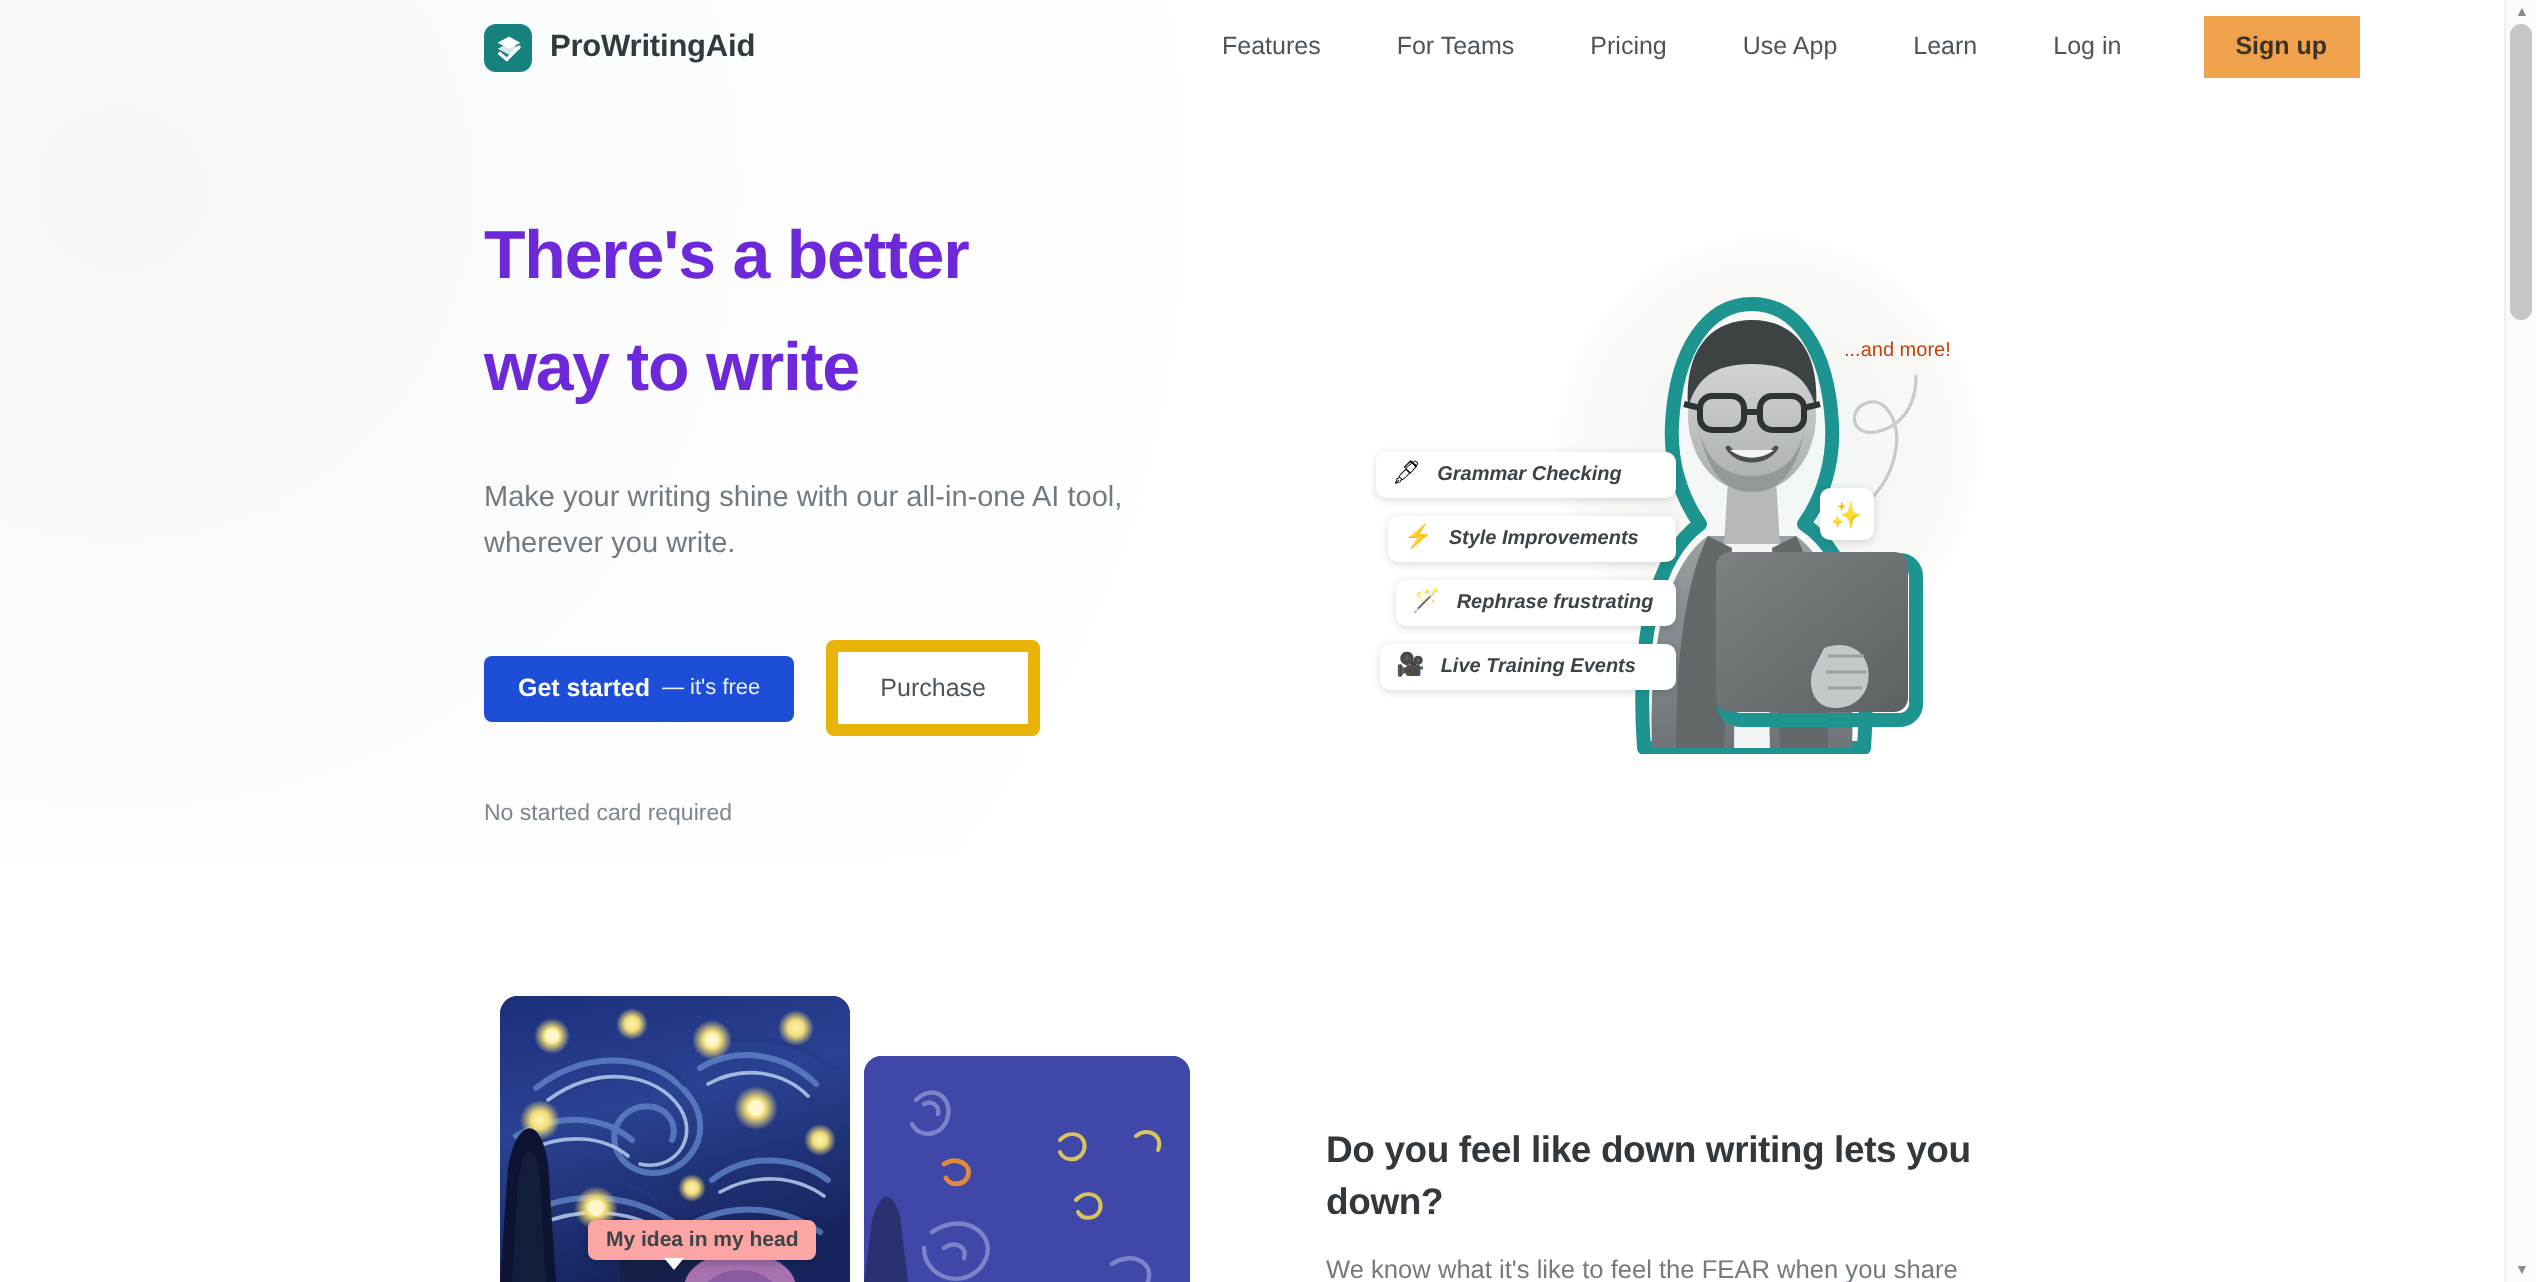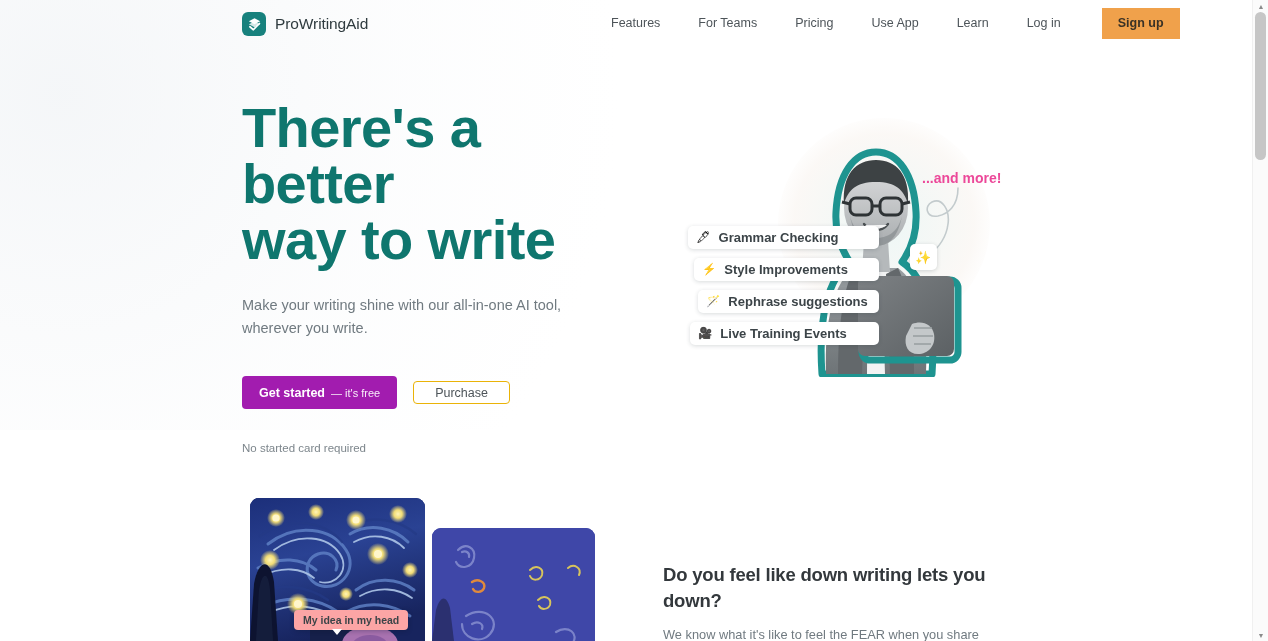--- a/index.html
+++ b/index.html
@@ -56,21 +56,21 @@
     border-radius: 6px;
     background: #17817d;
     display: flex;
     align-items: center;
     justify-content: center;
     flex: none;
   }
 
   .brand-name {
     font-size: 15.5px;
-    font-weight: normal;
+    font-weight: bold;
     color: #2f3b3f;
     letter-spacing: -0.1px;
     white-space: nowrap;
   }
 
   .nav {
     position: absolute;
     left: 600px;
     top: 8px;
     display: flex;
@@ -103,44 +103,44 @@
 
   
   .hero-copy {
     position: absolute;
     left: 242px;
     top: 100px;
     width: 390px;
   }
 
   .hero-title {
-    font-size: 56px;
+    font-size: 34px;
     line-height: 56px;
     font-weight: bold;
-    color: #0f766e;
+    color: #6d28d9;
     letter-spacing: -0.6px;
   }
 
   .hero-sub {
     margin-top: 26px;
     font-size: 14.5px;
     line-height: 23px;
     color: #707a80;
     max-width: 330px;
   }
 
   .cta-row {
     margin-top: 36px;
     display: flex;
     align-items: center;
     gap: 16px;
   }
 
   .btn-primary {
-    background: #a21caf;
+    background: #1d4ed8;
     border: none;
     border-radius: 4px;
     height: 33px;
     padding: 0 17px;
     color: #ffffff;
     font-size: 12.5px;
     font-weight: bold;
     cursor: pointer;
     display: flex;
     align-items: center;
@@ -149,23 +149,23 @@
     font-family: "Liberation Sans", sans-serif;
   }
   .btn-primary .free {
     font-weight: normal;
     font-size: 11px;
     opacity: 0.92;
   }
 
   .btn-outline {
     background: #ffffff;
-    border: 1px solid #eab308;
+    border: 6px solid #eab308;
     border-radius: 4px;
-    height: 23px;
+    height: 48px;
     padding: 0 21px;
     color: #4d5459;
     font-size: 12.5px;
     cursor: pointer;
     display: flex;
     align-items: center;
     white-space: nowrap;
     font-family: "Liberation Sans", sans-serif;
   }
 
@@ -216,40 +216,41 @@
     align-items: center;
     gap: 8px;
     background: #ffffff;
     border-radius: 5px;
     box-shadow: 0 1px 4px rgba(25,40,50,0.17);
     height: 23px;
     padding: 0 11px 0 8px;
     white-space: nowrap;
   }
   .chip-label {
-    font-size: 13px;
+    font-size: 10px;
     color: #3c4448;
     font-weight: bold;
     line-height: 1;
+    font-style: italic;
   }
   .chip-icon { font-size: 11.5px; line-height: 1; }
 
   .chip-1 { margin-left: 0px; }
   .chip-2 { margin-left: 6px; }
   .chip-3 { margin-left: 10px; }
   .chip-4 { margin-left: 2px; }
 
   
   .and-more {
     position: absolute;
     left: 262px;
     top: 78px;
-    font-size: 14px;
-    color: #ec4899;
-    font-weight: bold;
+    font-size: 10px;
+    color: #c2410c;
+    font-weight: normal;
     white-space: nowrap;
     z-index: 14;
   }
   .doodle {
     position: absolute;
     left: 258px;
     top: 92px;
     z-index: 11;
   }
 
@@ -487,21 +488,21 @@
       <div class="chip chip-1">
         <span class="chip-icon">🖋</span>
         <span class="chip-label">Grammar Checking</span>
       </div>
       <div class="chip chip-2">
         <span class="chip-icon">⚡</span>
         <span class="chip-label">Style Improvements</span>
       </div>
       <div class="chip chip-3">
         <span class="chip-icon">🪄</span>
-        <span class="chip-label">Rephrase suggestions</span>
+        <span class="chip-label">Rephrase frustrating</span>
       </div>
       <div class="chip chip-4">
         <span class="chip-icon">🎥</span>
         <span class="chip-label">Live Training Events</span>
       </div>
     </div>
 
     <div class="and-more">...and more!</div>
     <svg class="doodle" width="60" height="80" viewBox="0 0 60 80">
       <path d="M40 4 C40 22 30 30 20 32 C8 34 6 22 14 18 C24 13 32 26 30 40 C28 56 18 66 10 72" fill="none" stroke="#c3cbcd" stroke-width="1.6" stroke-linecap="round"></path>

